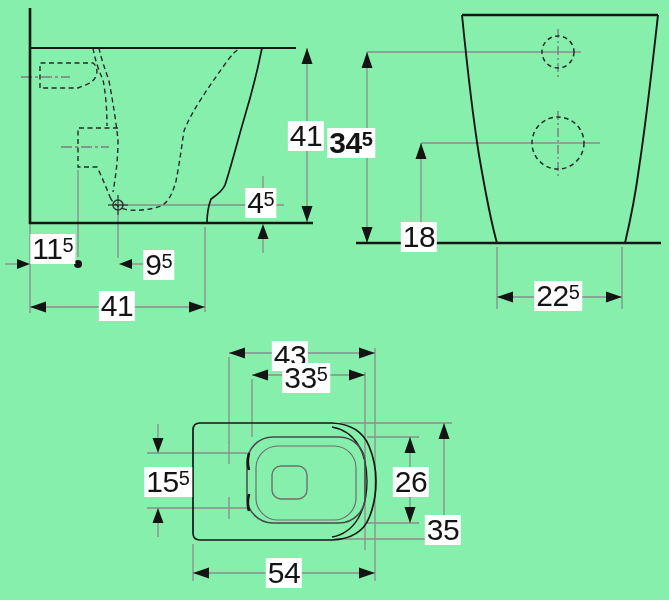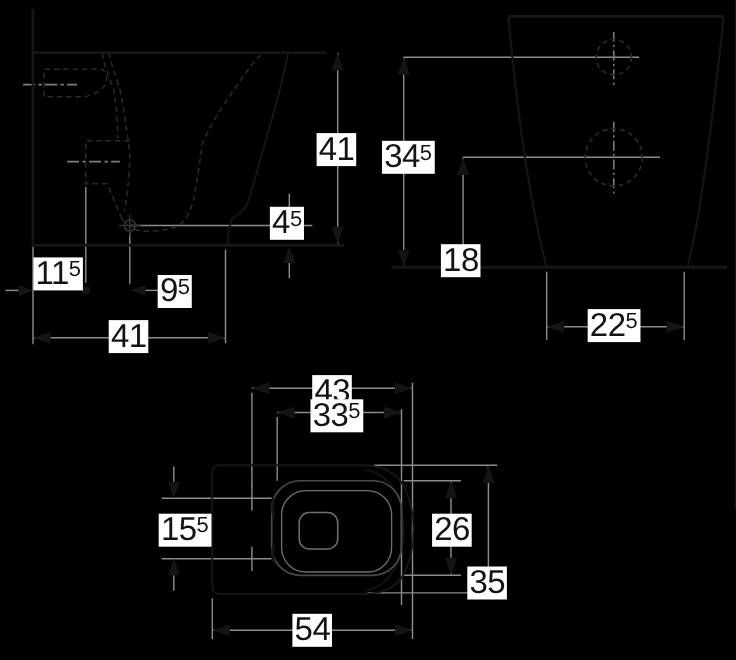--- a/index.html
+++ b/index.html
@@ -1,17 +1,17 @@
 <!DOCTYPE html>
 <html><head>
 <meta charset="utf-8">
 <style>
   html,body{margin:0;padding:0;background:#fff;}
   #stage{
-    position:relative;width:669px;height:600px;background:#000000;overflow:hidden;
+    position:relative;width:669px;height:600px;background:#86efac;overflow:hidden;
     font-family:"Liberation Sans", sans-serif;
   }
   #stage svg{position:absolute;left:0;top:0;}
   .dim-label{
     position:absolute;transform:translateX(-50%);
     background:#fff;padding:0 2px;line-height:1;white-space:nowrap;
     font-size:30px;color:#141414;letter-spacing:-0.5px;
   }
   .dim-label .sup{font-size:20px;vertical-align:7px;letter-spacing:0;}
 </style>
@@ -163,24 +163,24 @@
       </g>
     </g>
   </svg>
 
   <div class="dim-label" style="left:306px;top:121px;"><span>41</span><span class="sup"></span></div>
   <div class="dim-label" style="left:261px;top:152px;margin-top:36px;"><span>4</span><span class="sup">5</span></div>
   <div class="dim-label" style="left:53px;top:234px;"><span>11</span><span class="sup">5</span></div>
   <div class="dim-label" style="left:159px;top:250px;"><span>9</span><span class="sup">5</span></div>
   <div class="dim-label" style="left:117px;top:291px;"><span>41</span><span class="sup"></span></div>
 
-  <div class="dim-label" style="left:371px;top:128px;"><span>34</span><span class="sup">5</span></div>
+  <div class="dim-label" style="left:351px;top:128px;font-weight:bold;"><span>34</span><span class="sup">5</span></div>
   <div class="dim-label" style="left:419px;top:178px;margin-top:44px;"><span>18</span><span class="sup"></span></div>
   <div class="dim-label" style="left:558px;top:281px;"><span>22</span><span class="sup">5</span></div>
 
-  <div class="dim-label" style="left:302px;top:341px;"><span>43</span><span class="sup"></span></div>
+  <div class="dim-label" style="left:290px;top:341px;"><span>43</span><span class="sup"></span></div>
   <div class="dim-label" style="left:306px;top:363px;text-align:right;"><span>33</span><span class="sup">5</span></div>
   <div class="dim-label" style="left:168px;top:467px;"><span>15</span><span class="sup">5</span></div>
   <div class="dim-label" style="left:411px;top:467px;"><span>26</span><span class="sup"></span></div>
   <div class="dim-label" style="left:443px;top:467px;margin-top:48px;"><span>35</span><span class="sup"></span></div>
   <div class="dim-label" style="left:284px;top:558px;"><span>54</span><span class="sup"></span></div>
 
 </div>
 
 </body></html>

